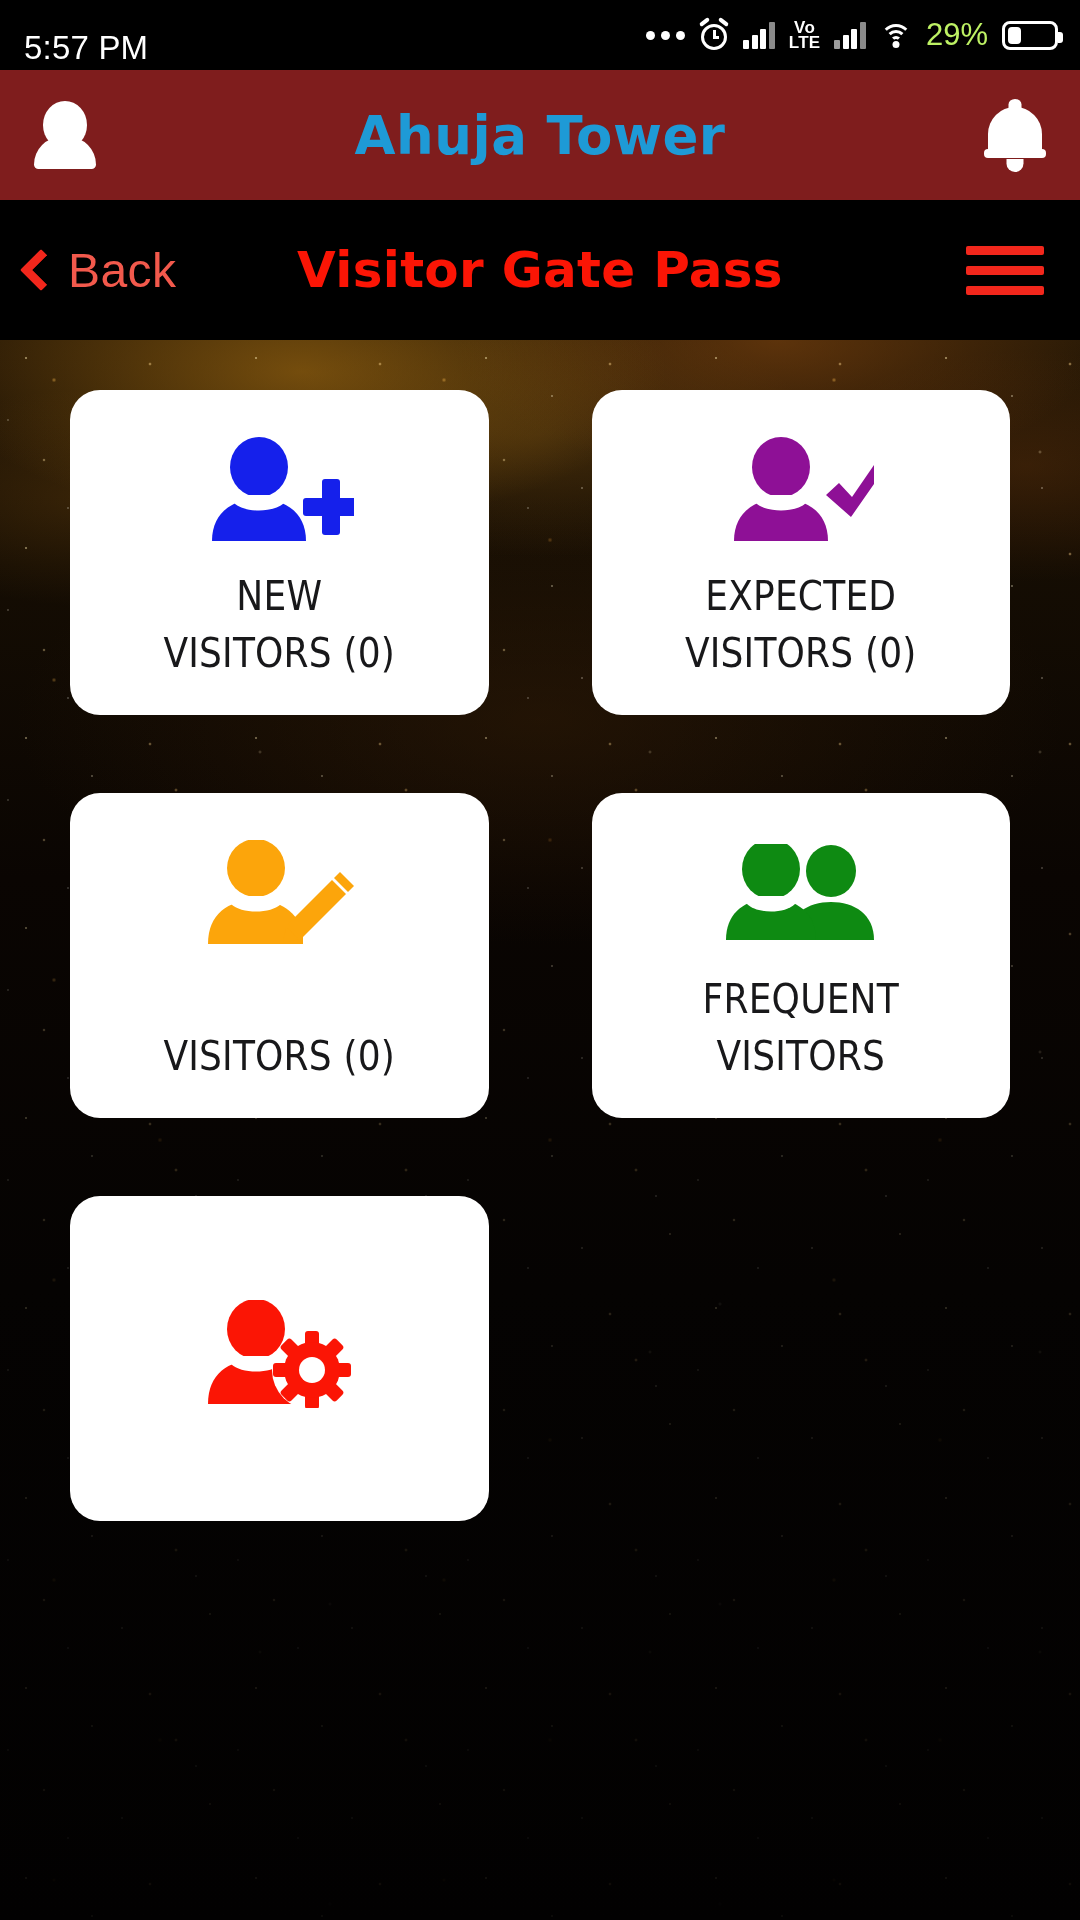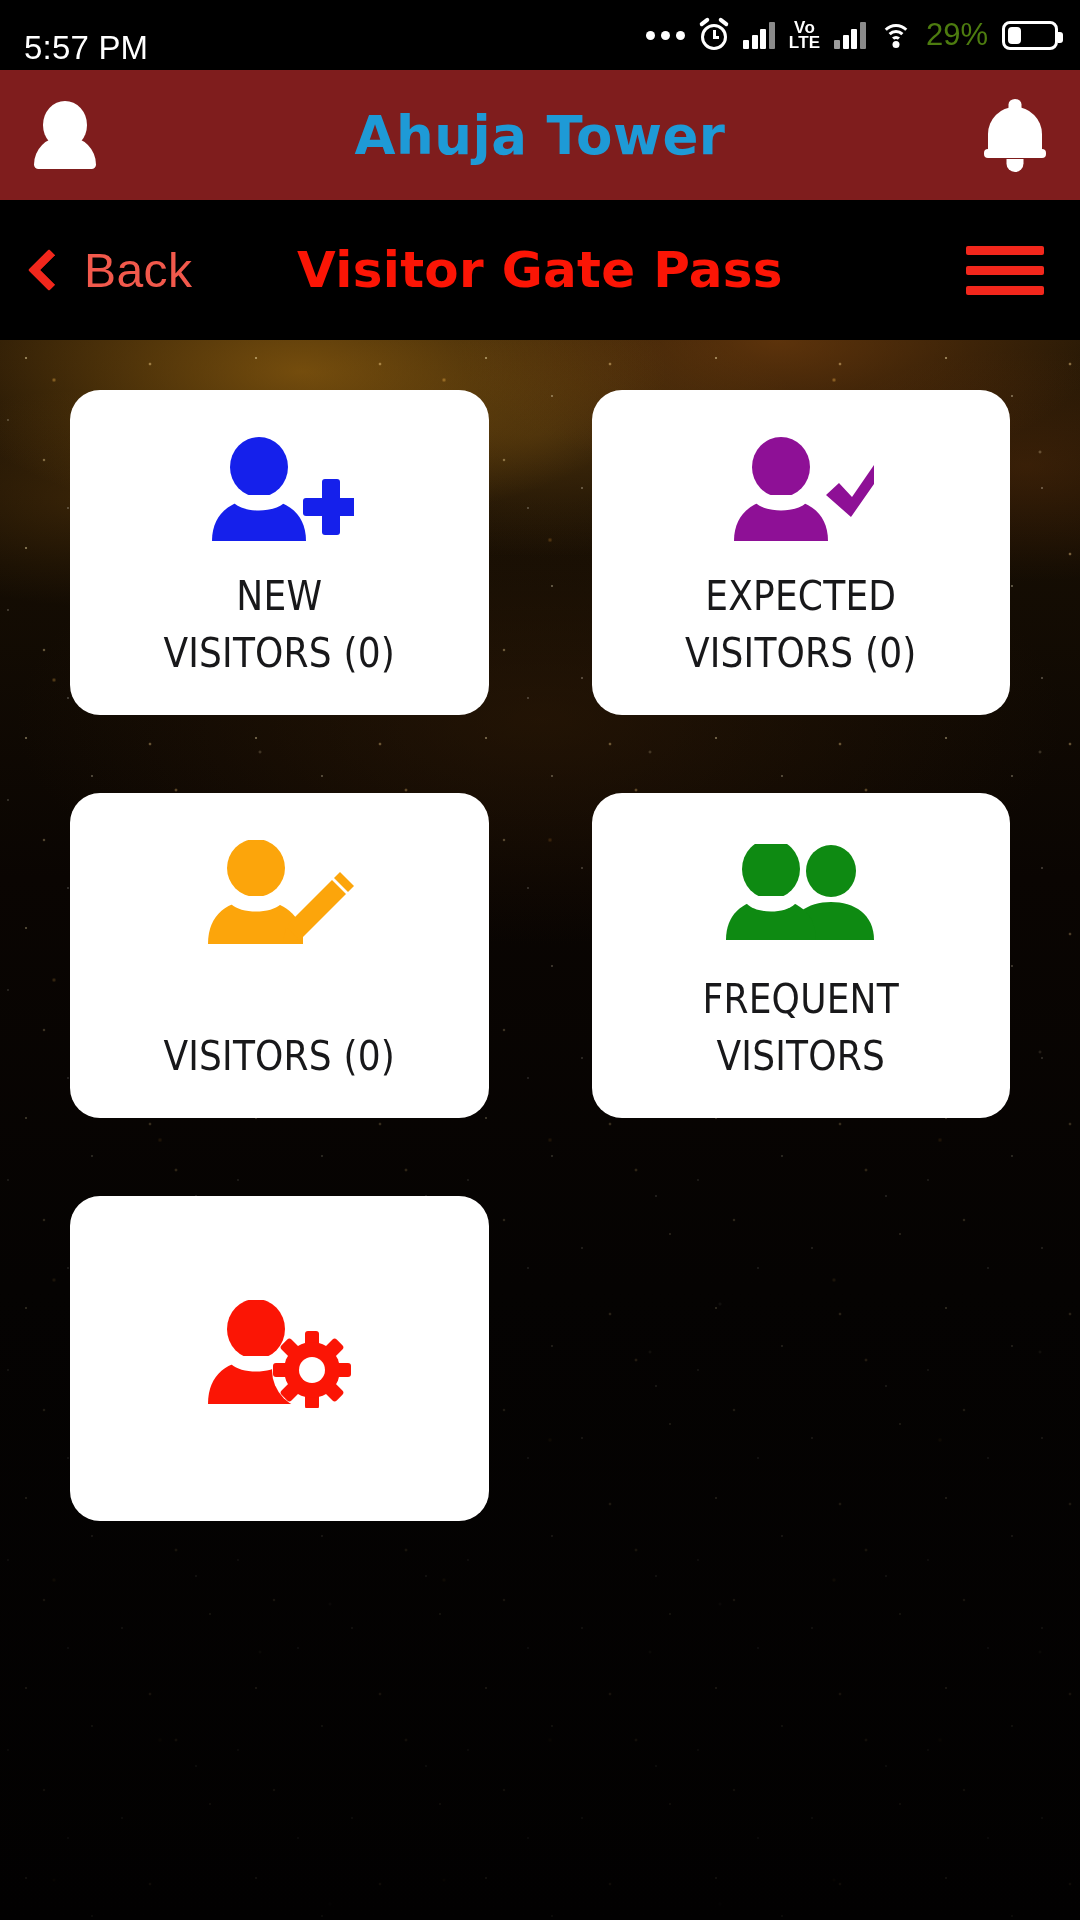--- a/index.html
+++ b/index.html
@@ -47,21 +47,21 @@
     position:absolute; left:50%; transform:translateX(-50%);
     border:3.2px solid #fff; border-bottom-color:transparent;
     border-left-color:transparent; border-right-color:transparent;
     border-radius:50%;
   }
   .wifi .w3{ width:32px; height:32px; top:2px; }
   .wifi .w2{ width:21px; height:21px; top:8px; }
   .wifi .w1{ width:11px; height:11px; top:14px; }
   .wifi .wd{ width:7px; height:7px; background:#fff; border:0; border-radius:50%; top:19px; }
 
-  #battery-pct{ color:#4d7c0f; font-size:31px; font-weight:400; }
+  #battery-pct{ color:#bef264; font-size:31px; font-weight:400; }
   .batt{
     width:56px; height:29px; border:3.2px solid #fff; border-radius:8px;
     position:relative; display:flex; align-items:center; padding:3px;
   }
   .batt:after{
     content:""; position:absolute; right:-8px; top:8px; width:5px; height:11px;
     background:#fff; border-radius:0 3px 3px 0;
   }
   .batt i{ display:block; height:100%; width:29%; background:#fff; border-radius:4px; }
 
@@ -103,21 +103,21 @@
   .bell-glyph .clap{
     position:absolute; top:60px; left:50%; transform:translateX(-50%);
     width:17px; height:13px; background:#fff; border-radius:0 0 9px 9px;
   }
 
   
   #subbar{
     position:absolute; top:200px; left:0; width:1080px; height:140px;
     background:#000; display:flex; align-items:center; z-index:16;
   }
-  #back-btn{ display:flex; align-items:center; gap:20px; padding-left:26px; width:330px;margin-left:8px; }
+  #back-btn{ display:flex; align-items:center; gap:12px; padding-left:26px; width:330px; }
   .chev{
     width:30px; height:30px; border-left:9px solid #f2271c; border-bottom:9px solid #f2271c;
     transform:rotate(45deg); border-radius:2px;
   }
   #back-label{ color:#f2594c; font-size:48px; font-weight:400; letter-spacing:.4px; }
   #subbar-title{
     position:absolute; left:0; width:1080px; text-align:center;
     color:#fb1505; font-size:50px; font-weight:700; letter-spacing:.3px;
     font-family:"DejaVu Sans", sans-serif; pointer-events:none;
   }

